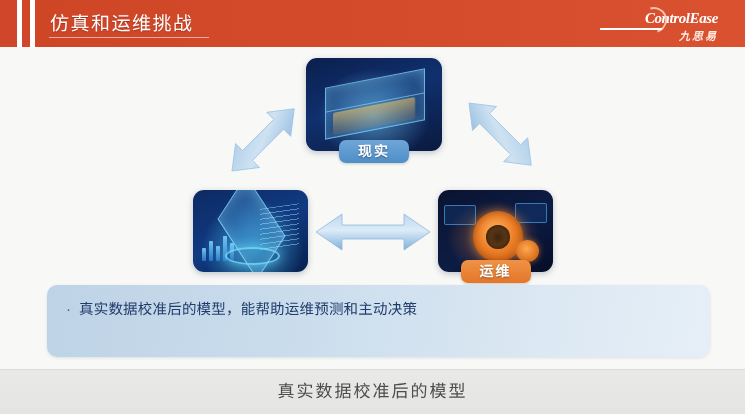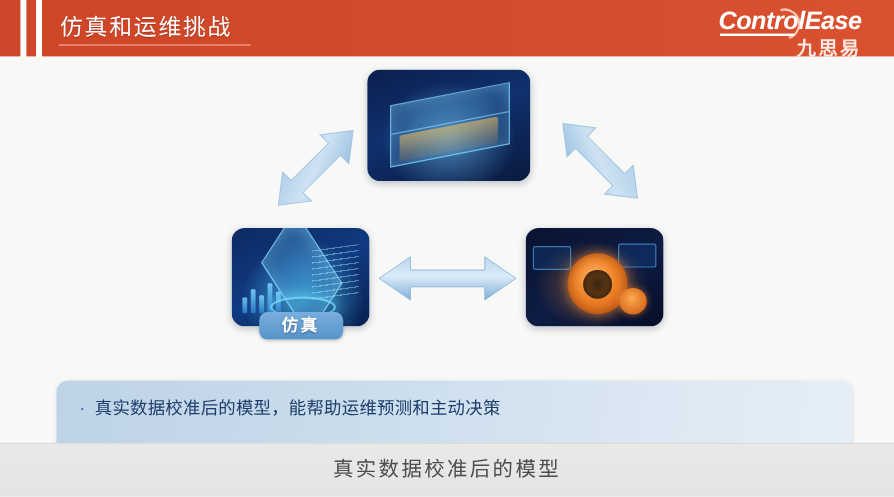--- a/index.html
+++ b/index.html
@@ -30,32 +30,32 @@
     text-shadow:0 1px 1px rgba(90,20,5,.35);
   }
   .hdr-underline{
     position:absolute;left:14px;bottom:9px;width:160px;height:1px;
     background:rgba(255,255,255,.55);
   }
   
   .logo{position:absolute;right:27px;top:8px;width:120px;height:34px;}
   .logo-main{
     position:absolute;left:0;top:0;width:120px;
-    color:#fff;font-size:21px;font-weight:bold;font-style:italic;
+    color:#fff;font-size:15px;font-weight:bold;font-style:italic;
     letter-spacing:-.4px;line-height:20px;white-space:nowrap;
-    font-family:Liberation Sans, sans-serif;
+    font-family:Liberation Serif, serif;
   }
   .logo-swoosh{
     position:absolute;left:43px;top:-1px;width:22px;height:22px;
     border-radius:50%;border:2px solid #ffd9cc;border-left-color:transparent;
     border-bottom-color:transparent;transform:rotate(28deg);opacity:.85;
   }
   .logo-cn{
-    position:absolute;right:0;top:19px;color:#ffe9e2;font-size:16px;
-    letter-spacing:2px;white-space:nowrap;font-weight:bold;
+    position:absolute;right:0;top:19px;color:#ffe9e2;font-size:11px;
+    letter-spacing:2px;white-space:nowrap;font-weight:bold;font-style:italic;
   }
   .logo-rule{position:absolute;left:2px;top:20px;width:62px;height:2px;background:#fff;}
 
   
   .diagram{position:absolute;left:0;top:47px;width:745px;height:235px;}
 
   .card{position:absolute;}
   .card-img{
     width:100%;height:100%;border-radius:11px;overflow:hidden;position:relative;
     box-shadow:0 2px 6px rgba(20,40,80,.25);
@@ -158,21 +158,20 @@
 
   
   .arrows{position:absolute;left:0;top:0;width:745px;height:235px;pointer-events:none;}
 
   
   .bullets{
     position:absolute;left:47px;top:285px;width:663px;height:72px;
     border-radius:10px;
     background:linear-gradient(100deg,#bed3e6 0%,#c9dcec 35%,#dce8f3 75%,#e6eff7 100%);
     box-shadow:0 1px 3px rgba(90,120,150,.18);
-    margin-top:32px;
   }
   .bullet{
     position:absolute;left:19px;right:12px;height:26px;line-height:26px;
     color:#1f3d6b;font-size:14.5px;white-space:nowrap;
     letter-spacing:.2px;
   }
   .bullet .dot{
     display:inline-block;width:13px;color:#2f5f9e;font-size:15px;
     vertical-align:baseline;
   }
@@ -245,49 +244,50 @@
       </g>
     </svg>
 
     <div class="card" id="card-reality">
       <div class="card-img img-reality">
         <div class="art">
           <div class="wire"></div>
           <div class="wire-b"></div>
         </div>
       </div>
+      <div class="card-label label-blue">现实</div>
     </div>
 
     <div class="card" id="card-sim">
       <div class="card-img img-sim">
         <div class="art">
           <div class="cube"></div>
           <div class="code"></div>
           <div class="bars">
             <i style="left:0;height:42%"></i>
               <i style="left:7px;height:66%"></i>
             <i style="left:14px;height:50%"></i>
               <i style="left:21px;height:84%"></i>
             <i style="left:28px;height:60%"></i>
           </div>
           <div class="ring"></div>
         </div>
       </div>
-      <div class="card-label label-blue2">仿真</div>
     </div>
 
     <div class="card" id="card-ops">
       <div class="card-img img-ops">
         <div class="art">
           <div class="hud hud-l"></div>
           <div class="hud hud-r"></div>
           <div class="gear"></div>
           <div class="gear-sm"></div>
         </div>
       </div>
+      <div class="card-label label-orange">运维</div>
     </div>
   </div>
 
   <div class="bullets">
     <div class="bullet" id="bullet-0">
       <span class="dot">·</span><span>真实数据校准后的模型，能帮助运维预测和主动决策</span>
     </div>
   </div>
 
   <div class="footer">

